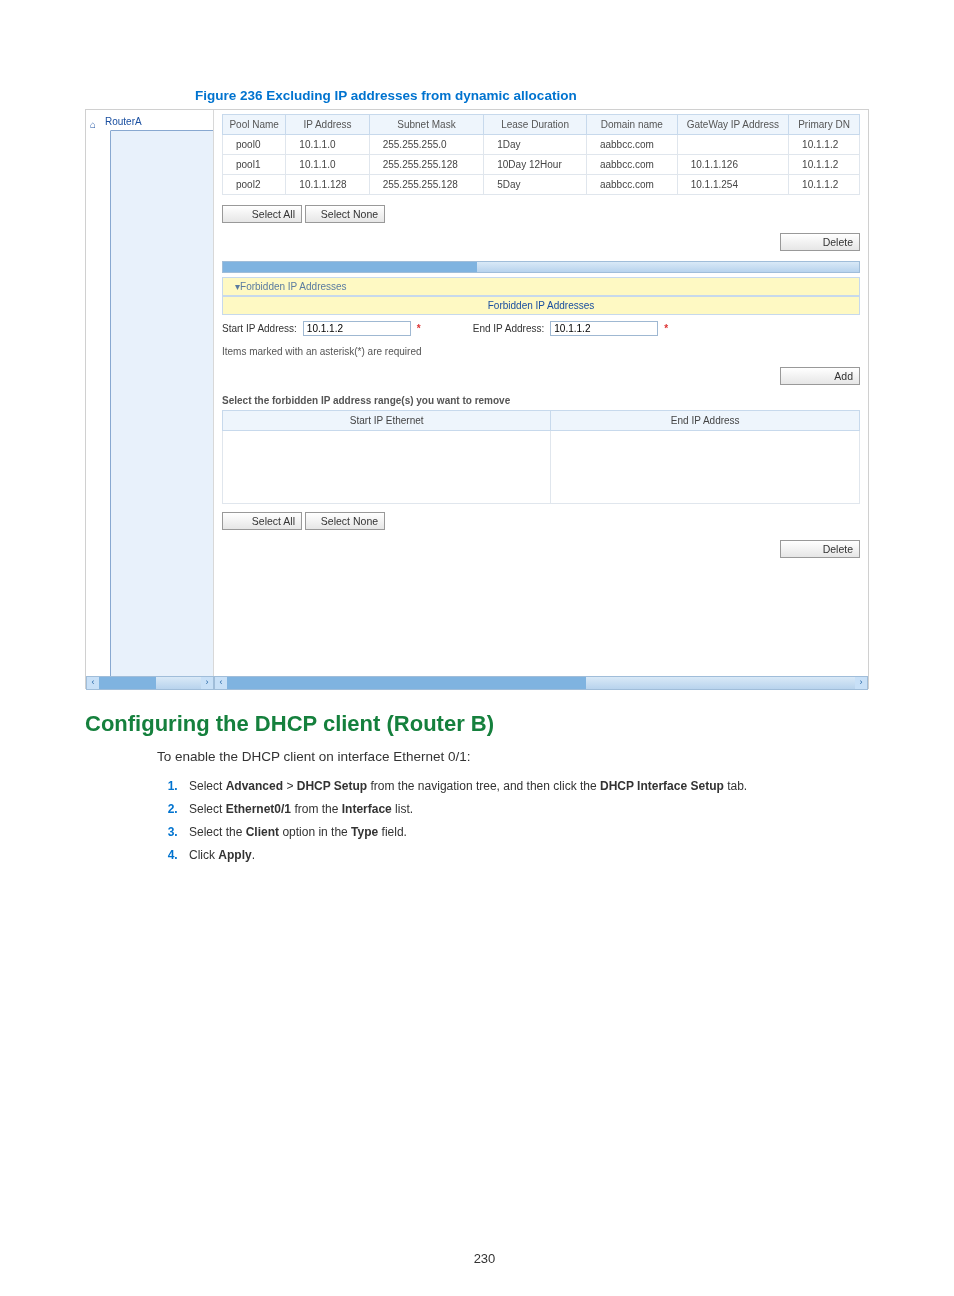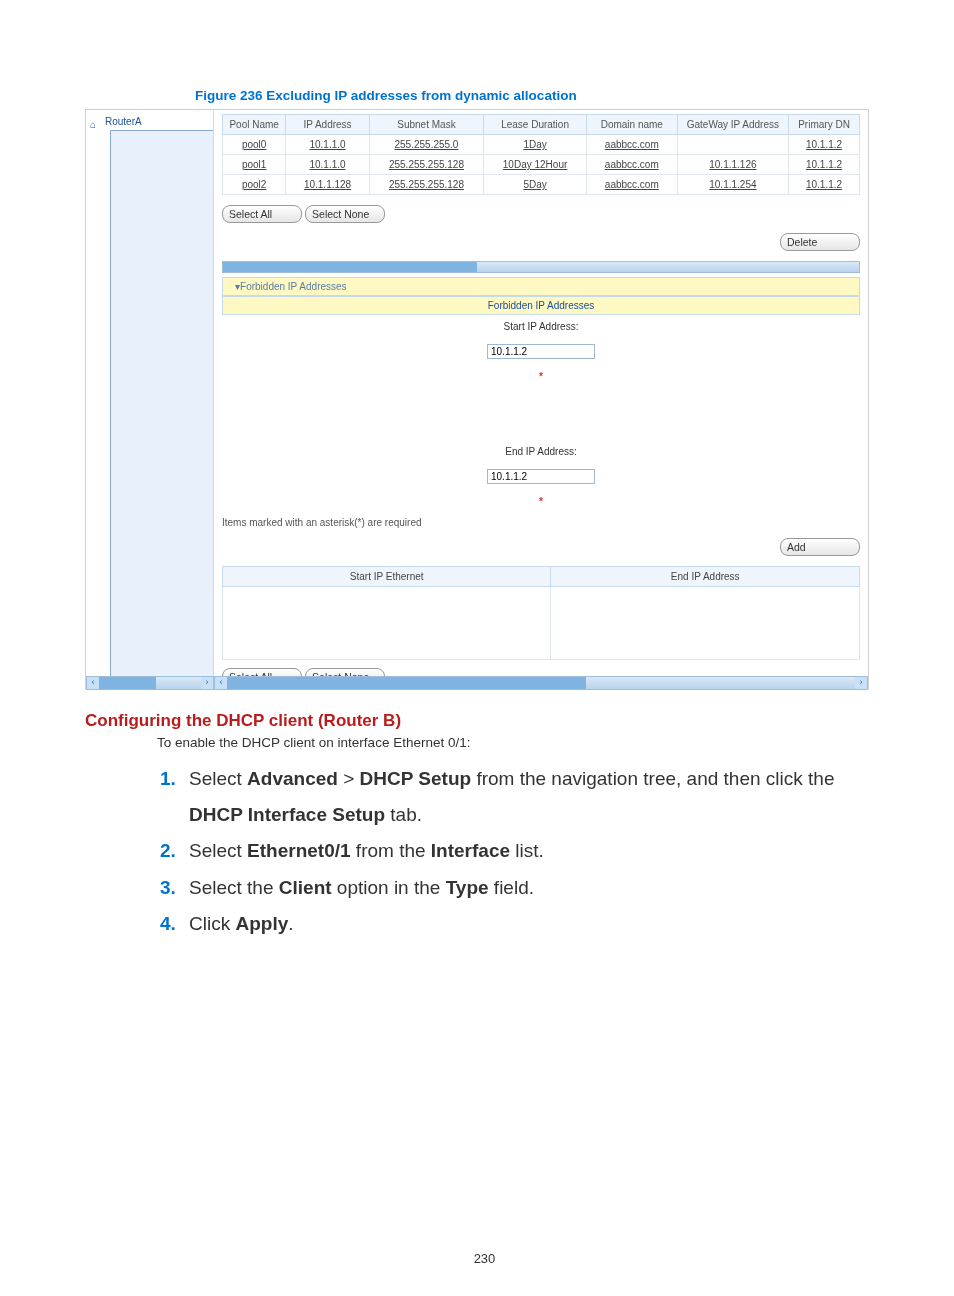--- a/index.html
+++ b/index.html
@@ -1,20 +1,20 @@
 <!DOCTYPE html>
 <html><head>
 <meta charset="utf-8">
 <style>
   body { margin:0; font-family:Arial, sans-serif; font-size:11px; color:#333; background:#fff; }
   .page { width:954px; margin:0 auto; padding:80px 85px 0 85px; box-sizing:border-box; position:relative; min-height:1296px; }
   .figure-caption { color:#0073cf; font-size:13.5px; font-weight:bold; margin:8px 0 6px 110px; font-family:Arial, sans-serif; }
-  .section-heading { color:#b91c1c; font-size:17px; font-weight:bold; margin:22px 0 2px 0; font-family:Arial, sans-serif; }
+  .section-heading { color:#15803d; font-size:22px; font-weight:bold; margin:22px 0 10px 0; font-family:Arial, sans-serif; }
   .body-text { font-size:13.5px; color:#333; margin:0 0 8px 72px; line-height:1.5; font-family:Arial, sans-serif; }
-  ol.steps { margin:0 0 0 72px; padding:0 0 0 24px; font-size:19px; line-height:1.9; font-family:Arial, sans-serif; }
+  ol.steps { margin:0 0 0 72px; padding:0 0 0 24px; font-size:12px; line-height:1.9; font-family:Arial, sans-serif; }
   ol.steps li { padding-left:8px; }
   ol.steps li::marker { color:#0073cf; font-weight:bold; }
   .pagenum { position:absolute; bottom:30px; left:15px; right:0; text-align:center; font-size:13px; }
 
   
   .screenshot { border:1px solid #d0d0d0; background:#fff; margin-left:0; }
   .ss-top { height:16px; background:linear-gradient(#6fb3ec,#2b78c0); display:flex; justify-content:space-between; align-items:center; padding:0 6px; font-size:10px; }
   .ss-top .bc { color:#def; }
   .ss-top .links { color:#1a66a8; background:#c8e0f7; padding:1px 3px; font-size:10px; }
   .ss-body { display:flex; height:566px; }
@@ -24,31 +24,31 @@
   .tree-item.l2 { padding-left:20px; }
   .ico { display:inline-block; width:12px; height:10px; margin-right:3px; vertical-align:middle; border-radius:1px; }
   .ico.page   { background:#e8f1fb; border:1px solid #88a8d0; }
   .ico.router { background:none; }
   .tree-item.blue { color:#1a4fa0; }
 
   .ss-main { flex:1; padding:4px 8px; overflow:hidden; box-sizing:border-box; position:relative; }
 
   table.pool { width:100%; border-collapse:collapse; font-size:10px; }
   table.pool th { background:#eef5fc; border:1px solid #c7d9ec; padding:4px 3px; font-weight:normal; color:#555; text-align:center; }
-  table.pool td { border:1px solid #e0e6ed; padding:4px 13px; text-align:center; color:#444;text-decoration:underline; }
-  .btn { display:inline-block; min-width:66px; text-align:left; padding:2px 6px; font-size:10.5px; border:1px solid #999; background:linear-gradient(#fff,#e6e6e6); border-radius:8px; cursor:pointer; }
+  table.pool td { border:1px solid #e0e6ed; padding:4px 13px; text-align:left; color:#444; }
+  .btn { display:inline-block; min-width:66px; text-align:right; padding:2px 6px; font-size:10.5px; border:1px solid #999; background:linear-gradient(#fff,#e6e6e6); border-radius:0; cursor:pointer; }
   .btnrow { margin:10px 0; }
   .right-align { text-align:right; }
 
   .scrollstub { height:10px; background:linear-gradient(#d9e9f7,#b8d3ed); border:1px solid #a0bdd9; margin:4px 0; position:relative; }
   .scrollstub .thumb { position:absolute; left:0; top:0; height:100%; width:40%; background:#7fb3e0; }
 
   .panel-header { background:#fef9c3; border:1px solid #c7d9ec; font-size:10px; padding:3px 12px; cursor:pointer; color:#5a7ba0; }
   .panel-header.center { text-align:center; color:#1a4fa0; }
-  .formrow { display:flex; align-items:center; gap:12px; font-size:10px; padding:6px 0;flex-direction:column; }
+  .formrow { display:flex; align-items:center; gap:6px; font-size:10px; padding:6px 0; }
   .formrow input[type=text] { font-size:10px; padding:1px 3px; width:100px; border:1px solid #9fb8d2; }
   .redstar { color:#d33; font-weight:bold; }
   .hint { font-size:10px; color:#555; margin:4px 0; }
   .bold { font-weight:bold; }
 
   table.empty { width:100%; border-collapse:collapse; font-size:10px; margin-top:4px; }
   table.empty th { background:#eef5fc; border:1px solid #c7d9ec; padding:4px; font-weight:normal; color:#444; text-align:center; }
   table.empty td { border:1px solid #e0e6ed; height:70px; }
 
   .hscroll { height:12px; background:linear-gradient(#d9e9f7,#b8d3ed); border:1px solid #a0bdd9; position:relative; }
@@ -148,20 +148,21 @@
           <span>End IP Address:</span>
           <input type="text" value="10.1.1.2" style="">
           <span class="redstar">*</span>
         </div>
 
         <div class="hint">Items marked with an asterisk(*) are required</div>
         <div class="btnrow right-align">
           <span class="btn">Add</span>
         </div>
 
+        <div class="hint bold">Select the forbidden IP address range(s) you want to remove</div>
 
         <table class="empty">
           <thead>
               <tr>
             <th>Start IP Ethernet</th>
             <th>End IP Address</th>
           </tr>
             </thead>
           <tbody>
               <tr>

